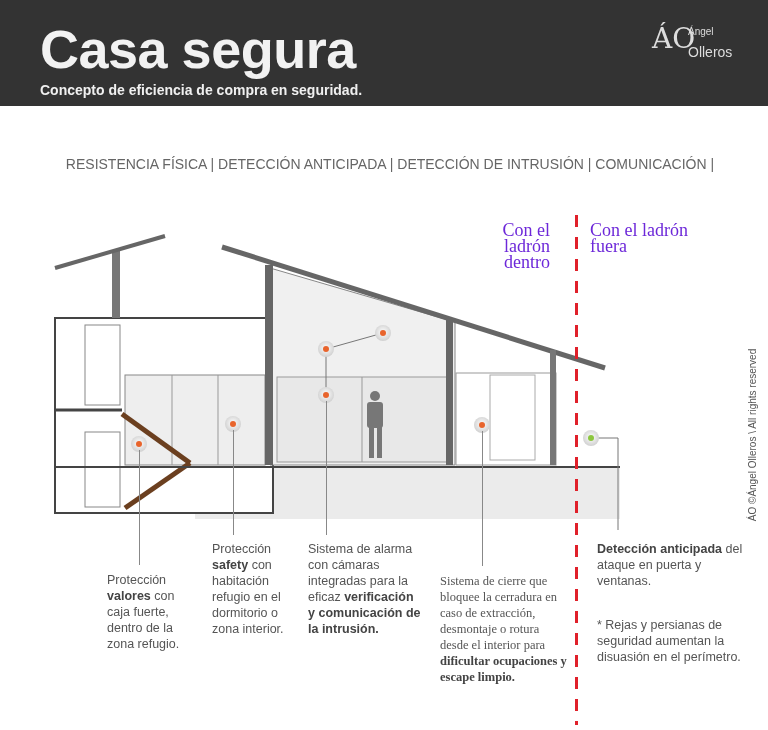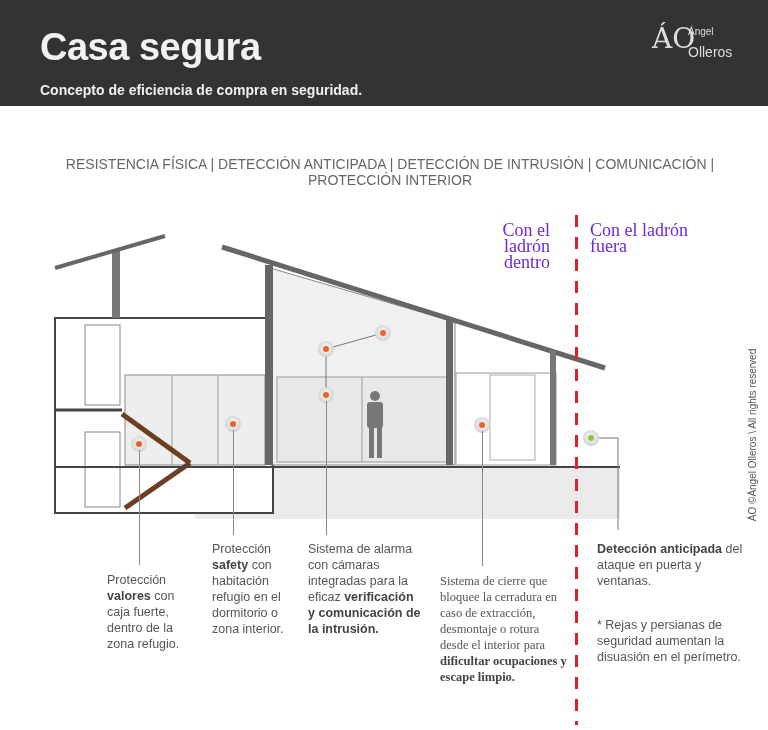--- a/index.html
+++ b/index.html
@@ -1,18 +1,18 @@
 <!DOCTYPE html>
 <html><head>
 <meta charset="utf-8">
 <style>
   html, body { margin:0; padding:0; }
   body { width:768px; height:730px; background:#ffffff; position:relative; overflow:hidden; font-family:"Liberation Sans", sans-serif; }
   .header { position:absolute; left:0; top:0; width:768px; height:106px; background:#333333; }
-  .title { position:absolute; left:40px; top:18px; font-size:38px; font-weight:bold; color:#f2f2f2; letter-spacing:-0.5px;margin-top:8px; }
+  .title { position:absolute; left:40px; top:18px; font-size:54px; font-weight:bold; color:#f2f2f2; letter-spacing:-0.5px; }
   .subtitle { position:absolute; left:40px; top:82px; font-size:14px; font-weight:bold; color:#f0f0f0; }
   .logo { position:absolute; left:652px; top:22px; width:90px; height:44px; color:#dddddd; }
   .logo .mark { position:absolute; left:0; top:0; font-size:28px; font-family:"DejaVu Serif", serif; }
   .logo .l1 { position:absolute; left:36px; top:4px; font-size:10px; }
   .logo .l2 { position:absolute; left:36px; top:22px; font-size:14px; }
   .pillars { position:absolute; left:50px; top:156px; width:680px; text-align:center; font-size:14px; color:#666666; line-height:16px; }
   .zone-label { position:absolute; font-size:18px; color:#6d28d9; line-height:16px;font-family:Liberation Serif, serif; }
   .zone-in { left:455px; top:222px; width:95px; text-align:right; }
   .zone-out { left:590px; top:222px; width:100px; }
   .divider { position:absolute; left:575px; top:215px; width:3px; height:510px;
@@ -38,21 +38,20 @@
   <div class="subtitle">Concepto de eficiencia de  compra en seguridad.</div>
   <div class="logo">
     <span class="mark">ÁO</span>
     <span class="l1">Ángel</span>
     <span class="l2">Olleros</span>
   </div>
 </div>
 
 <div class="pillars">
   <div>RESISTENCIA FÍSICA | DETECCIÓN ANTICIPADA | DETECCIÓN DE INTRUSIÓN | COMUNICACIÓN |</div>
-  <div>PROTECCIÓN INTERIOR</div>
 </div>
 
 <div class="zone-label zone-in">
   <div>Con el ladrón</div>
   <div>dentro</div>
 </div>
 <div class="zone-label zone-out">
   <div>Con el ladrón</div>
   <div>fuera</div>
 </div>

